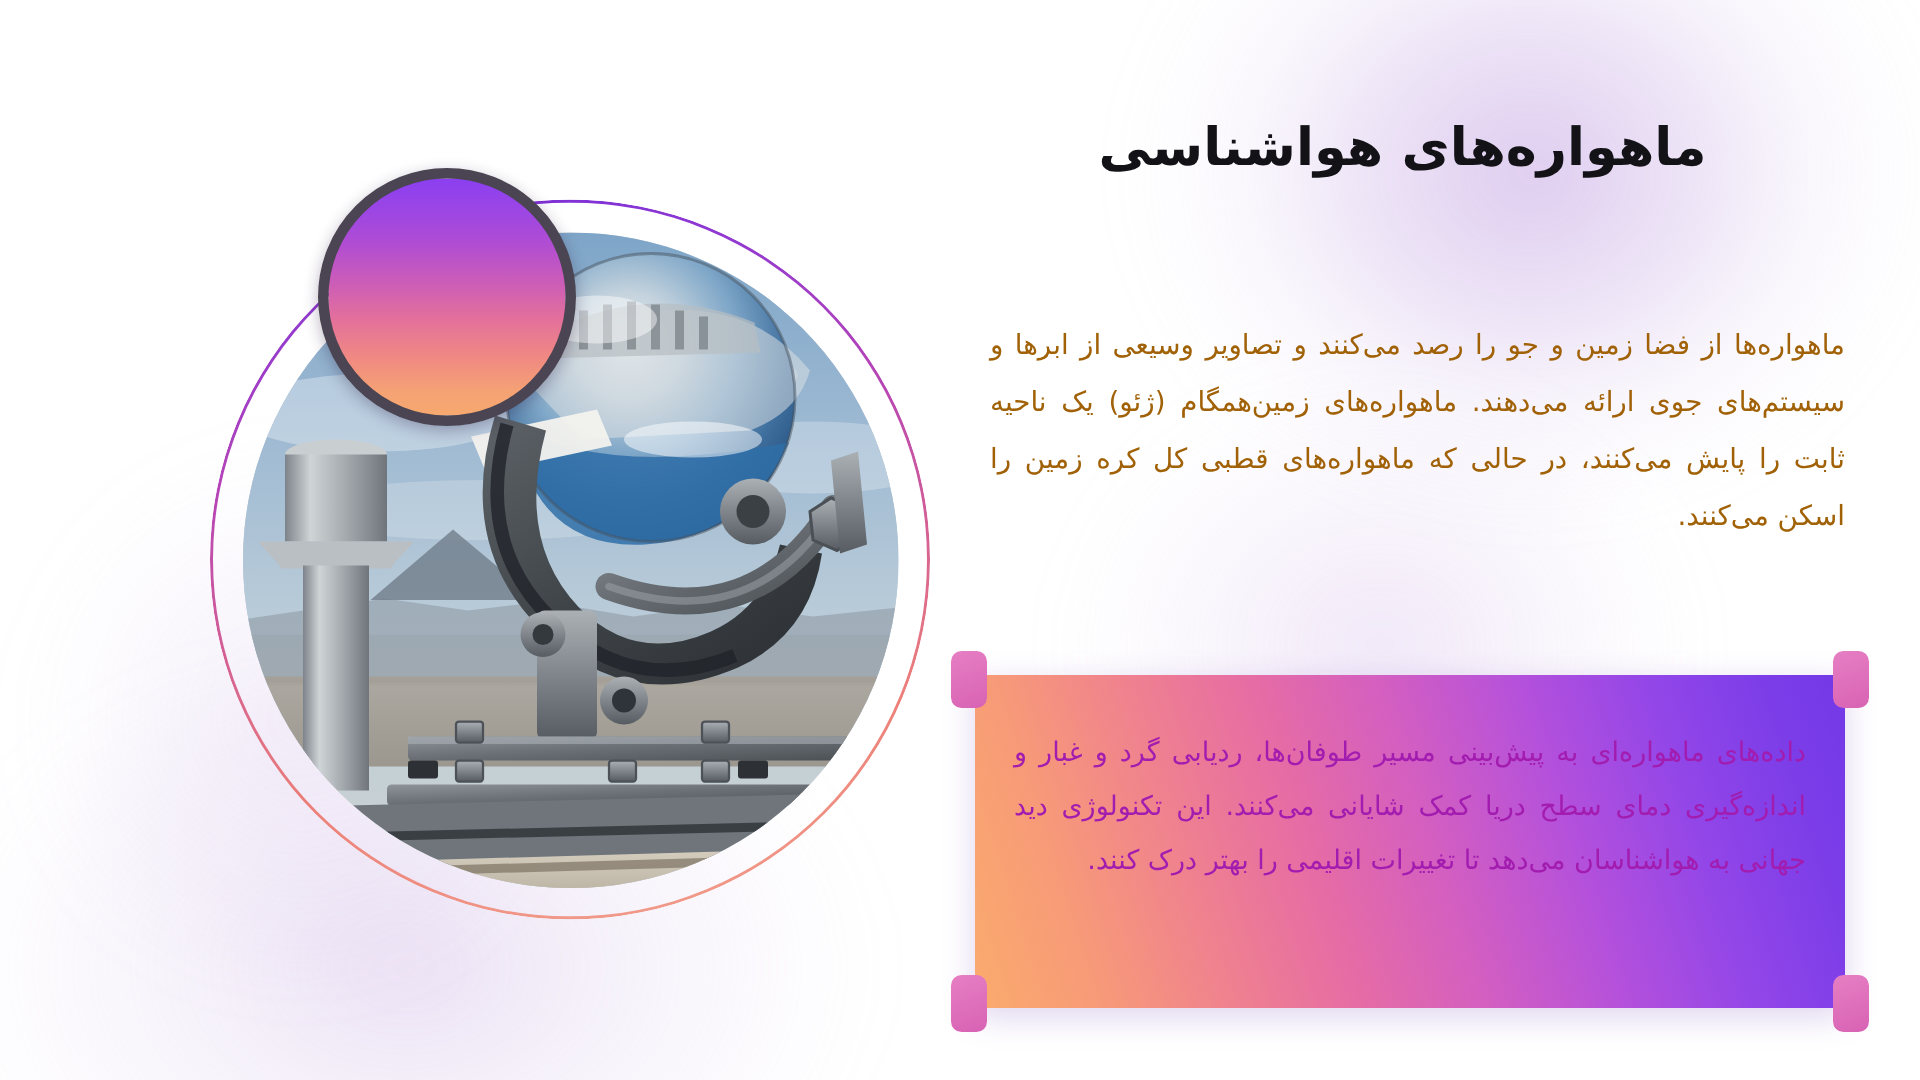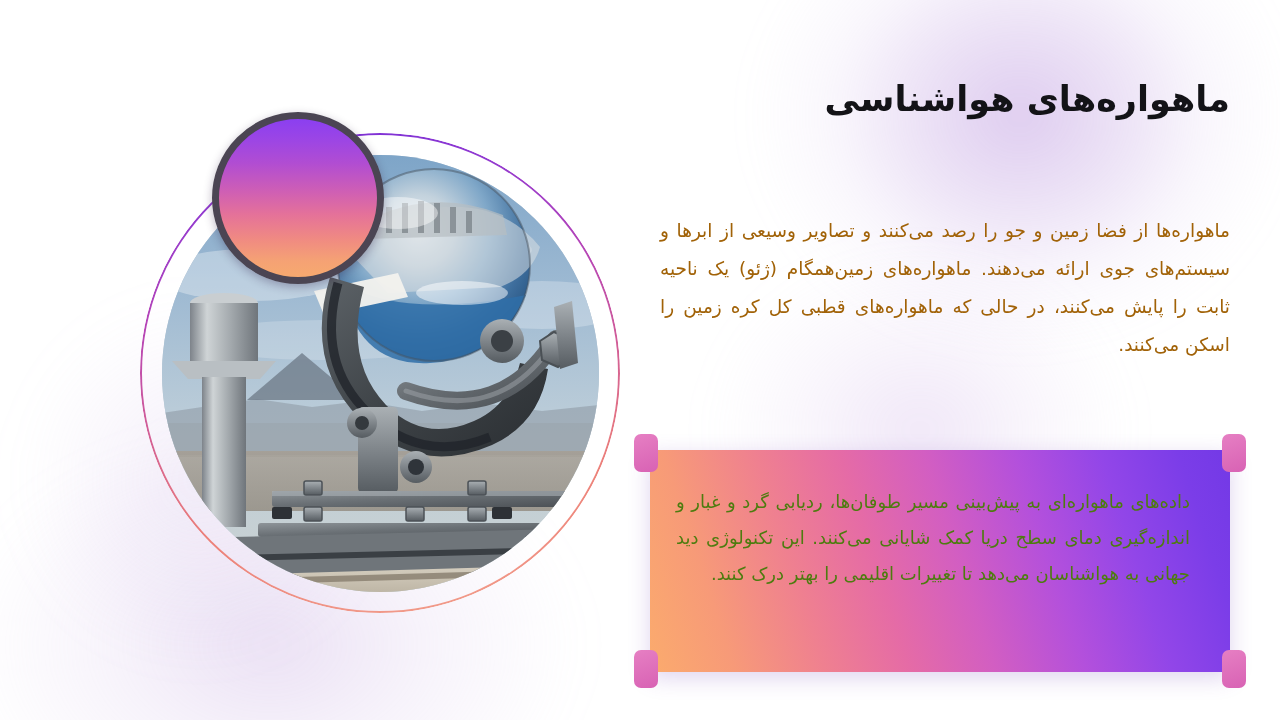--- a/index.html
+++ b/index.html
@@ -131,21 +131,21 @@
   #content {
     position: absolute;
     right: 50px; top: 0;
     width: 590px; height: 720px;
   }
 
   #title {
     position: absolute;
     top: 78px; right: 0;
     width: 590px;
-    text-align: right;
+    text-align: center;
     font-size: 35px;
     font-weight: 700;
     color: #131317;
     letter-spacing: 0;
     line-height: 1.25;
     direction: rtl;
   }
 
   #body-paragraph {
     position: absolute;
@@ -188,27 +188,27 @@
     background: linear-gradient(160deg, #e67fc3 0%, #d862b4 100%);
     z-index: 3;
   }
   .corner.tl { left: -16px; top: -16px; }
   .corner.tr { right: -16px; top: -16px; }
   .corner.bl { left: -16px; bottom: -16px; }
   .corner.br { right: -16px; bottom: -16px; }
 
   #callout-text {
     position: absolute;
-    left: 26px; right: 40px; top: 34px;
+    left: 26px; right: 26px; top: 34px;
     direction: rtl;
     text-align: justify;
     text-align-last: right;
     font-size: 18px;
     line-height: 2.0;
-    color: #4d7c0f;
+    color: #a21caf;
     z-index: 2;
   }
 </style>
 </head>
 <body>
 
 <div id="slide">
 
   <div class="glow glow-top-right"></div>
   <div class="glow glow-mid-right"></div>

